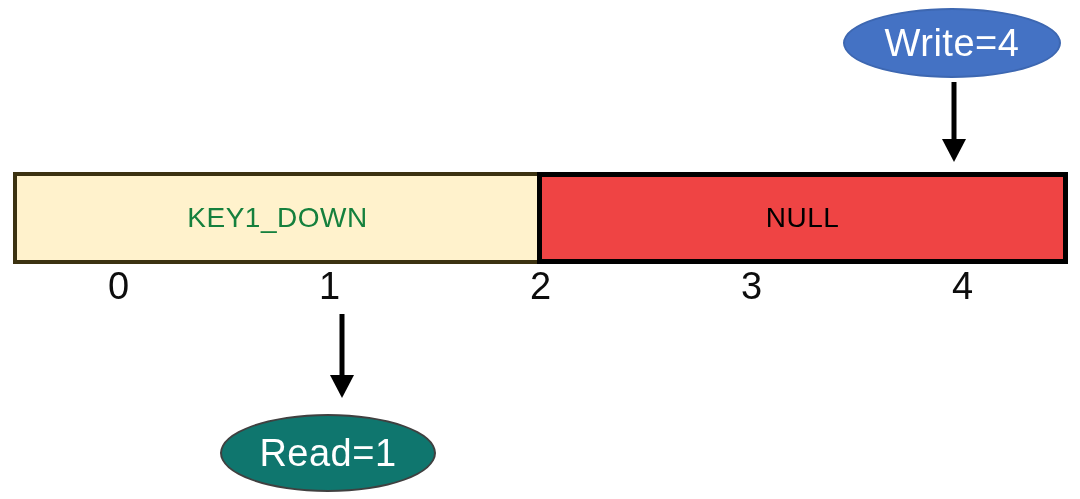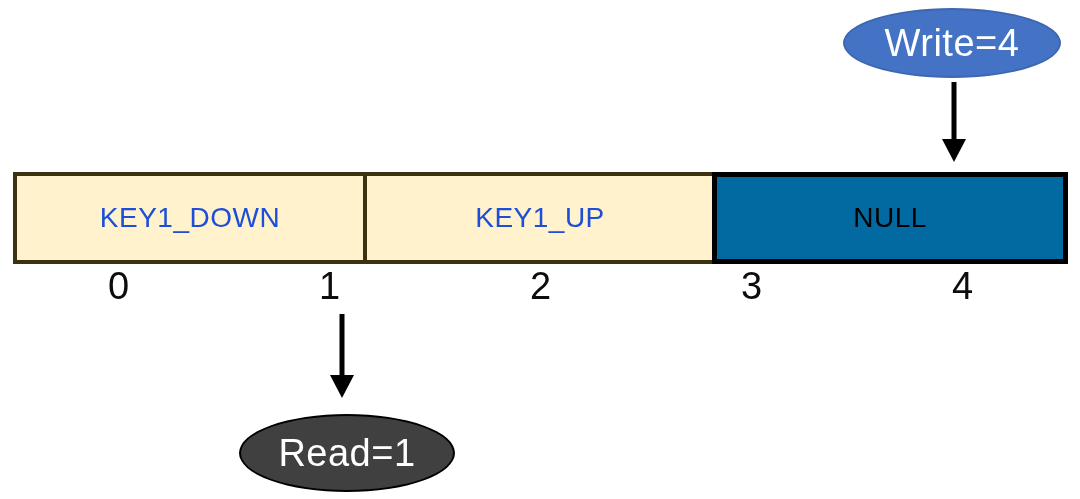--- a/index.html
+++ b/index.html
@@ -25,24 +25,24 @@
     font-size: 38px;
     letter-spacing: 0.5px;
   }
   .write-ellipse {
     left: 843px; top: 8px;
     width: 218px; height: 70px;
     background: #4472C4;
     border: 2px solid #3D67B1;
   }
   .read-ellipse {
-    left: 239px; top: 414px;
+    left: 220px; top: 414px;
     width: 216px; height: 78px;
-    background: #404040;
-    border: 2px solid #000000;
+    background: #0f766e;
+    border: 2px solid #404040;
   }
 
   
   .arrow { position: absolute; }
   .arrow-write { left: 939px; top: 81px; }
   .arrow-read  { left: 327px; top: 313px; }
 
   
   .buffer-row {
     position: absolute;
@@ -51,28 +51,28 @@
     display: flex;
   }
   .cell {
     flex: 1 1 0;
     background: #FFF2CC;
     border: 4px solid #3C3211;
     display: flex;
     align-items: center;
     justify-content: center;
     font-size: 28px;
-    color: #1d4ed8;
+    color: #15803d;
     letter-spacing: 0.5px;
     position: relative;
     z-index: 1;
   }
   .cell + .cell { margin-left: -4px; }
   .cell.empty {
-    background: #0369a1;
+    background: #ef4444;
     border: 5px solid #000000;
     color: #000000;
     margin-left: -5px;
     z-index: 2;
   }
 
   
   .index-row {
     position: absolute;
     left: 13px; top: 263px;
@@ -98,23 +98,20 @@
 
   <svg class="arrow arrow-write" width="30" height="82" viewBox="0 0 30 82">
     <line x1="15" y1="1" x2="15" y2="60" stroke="#000000" stroke-width="5"></line>
     <polygon points="3,58 27,58 15,81" fill="#000000"></polygon>
   </svg>
 
   <div class="buffer-row">
     <div class="cell">
       <span>KEY1_DOWN</span>
     </div>
-    <div class="cell">
-      <span>KEY1_UP</span>
-    </div>
     <div class="cell empty">
       <span>NULL</span>
     </div>
   </div>
 
   <div class="index-row">
     <div class="index-label">0</div>
     <div class="index-label">1</div>
     <div class="index-label">2</div>
     <div class="index-label">3</div>

